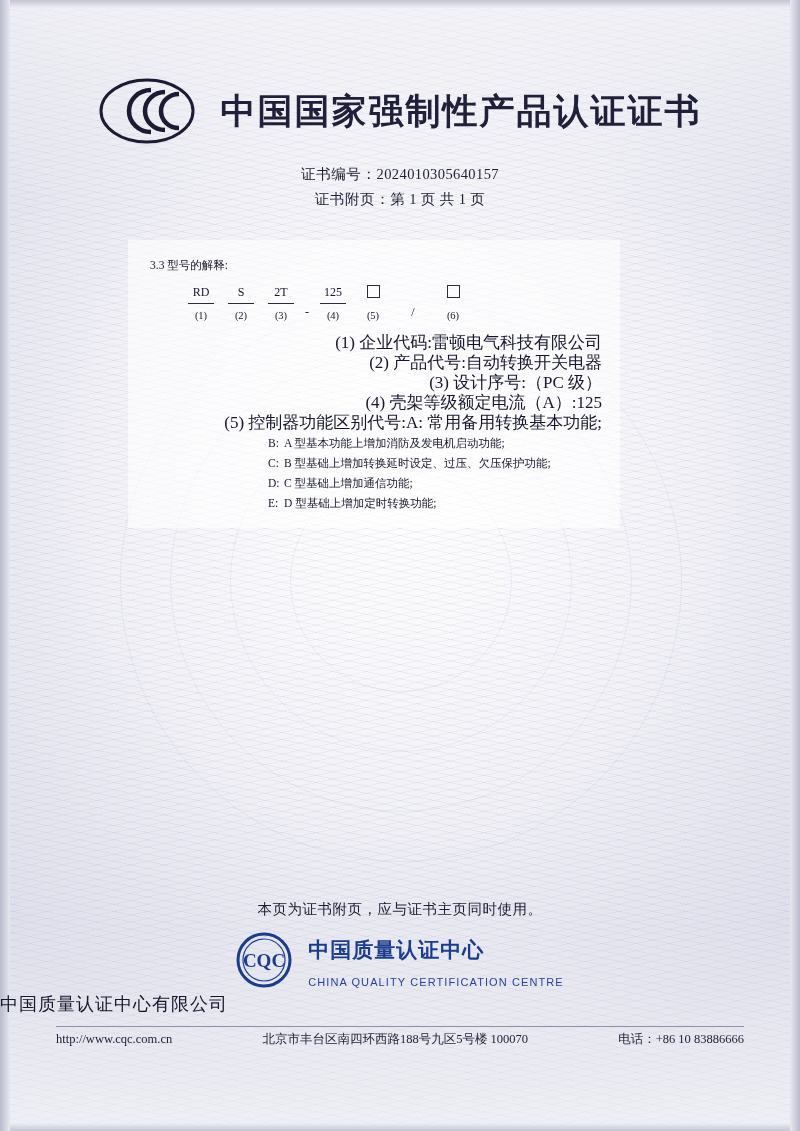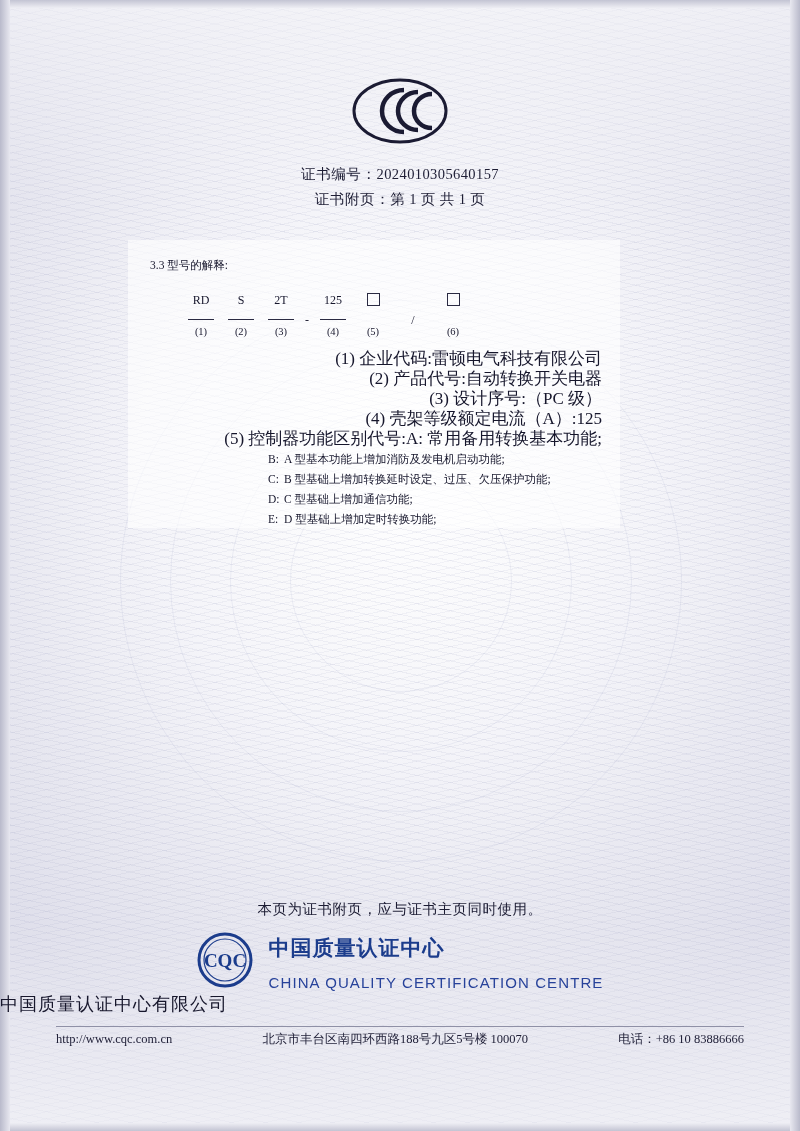--- a/index.html
+++ b/index.html
@@ -115,23 +115,22 @@
     gap: 0px;
     font-size: 12px;
   }
   .model-cell {
     text-align: center;
     position: relative;
   }
   .model-cell .tok {
     display: inline-block;
     border-bottom: 1px solid #2a2a42;
-    padding: 0 2px 9px 2px;
+    padding: 0 2px 1px 2px;
     min-width: 22px;
-    margin-top: 8px;
   }
   .model-cell .tok.plain { border-bottom: none; }
   .model-cell .idx {
     display: block;
     font-size: 10.5px;
     margin-top: 2px;
   }
   .sq {
     display: inline-block;
     width: 11px;
@@ -181,21 +180,21 @@
   .cqc-logo { flex: none; }
   .cqc-text .cn {
     font-size: 21px;
     font-weight: bold;
     color: #1b3c8c;
     letter-spacing: 1px;
     line-height: 28px;
   }
   .cqc-text .en {
     font-family: "Liberation Sans", sans-serif;
-    font-size: 15px;
+    font-size: 11px;
     color: #27429a;
     letter-spacing: 1.1px;
     margin-top: 12px;
   }
   .company {
     position: absolute;
     top: 992px;
     left: 0; right: 0;
     text-align: left;
     font-size: 18px;
@@ -240,20 +239,21 @@
 
   <div class="header">
     <div class="ccc-mark">
       <svg width="96" height="66" viewBox="0 0 96 66">
         <ellipse cx="48" cy="33" rx="46" ry="31" fill="none" stroke="#1b1b33" stroke-width="3"></ellipse>
         <path d="M52 12 A22 21 0 1 0 52 54" fill="none" stroke="#1b1b33" stroke-width="4.5"></path>
         <path d="M66 14 A20 19 0 1 0 66 52" fill="none" stroke="#1b1b33" stroke-width="4.5"></path>
         <path d="M80 16 A18 17 0 1 0 80 50" fill="none" stroke="#1b1b33" stroke-width="4.5"></path>
       </svg>
     </div>
+    <div class="doc-title">中国国家强制性产品认证证书</div>
   </div>
 
   <div class="cert-meta">
     <div class="row">
       <span>证书编号：</span><span class="val">2024010305640157</span>
     </div>
     <div class="row">
       <span>证书附页：</span><span class="val">第 1 页  共 1 页</span>
     </div>
   </div>

